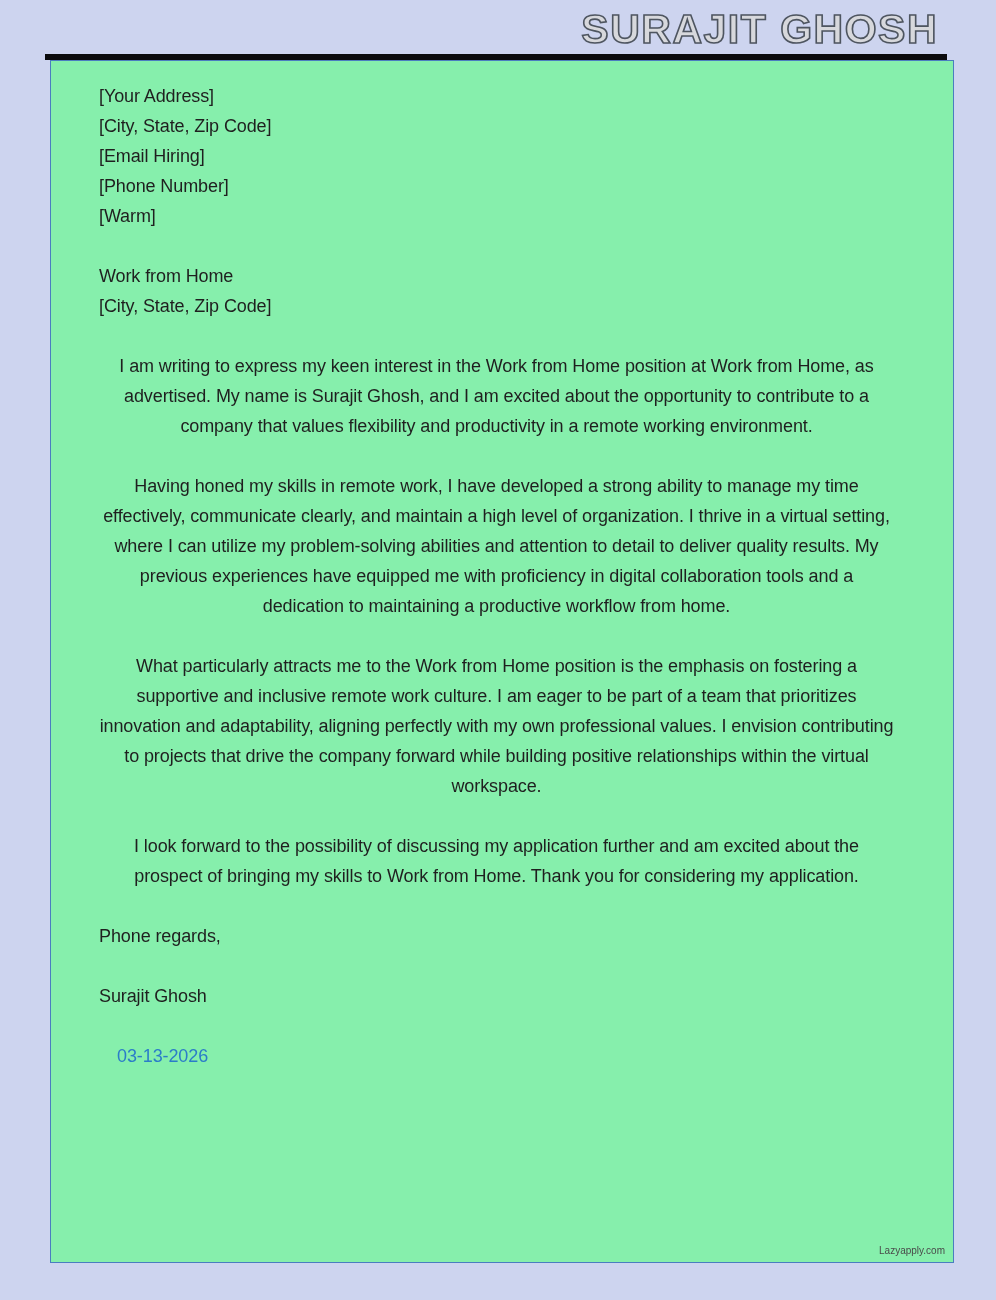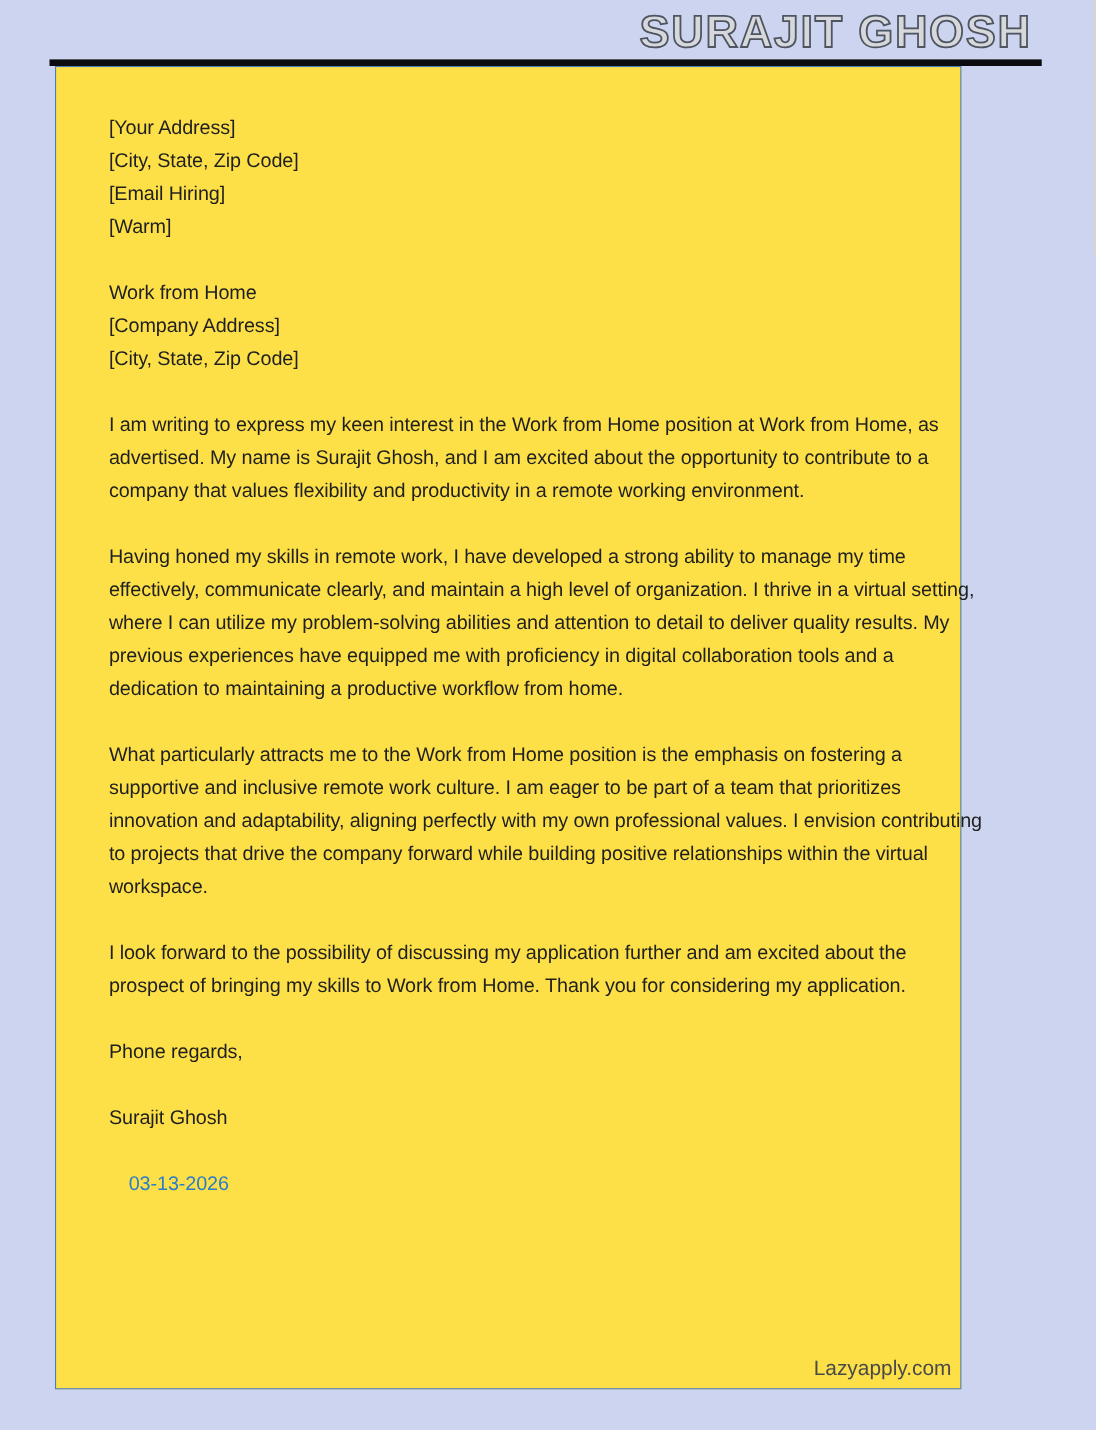--- a/index.html
+++ b/index.html
@@ -41,77 +41,77 @@
     width: 902px;
     height: 6px;
     background: #0b0b0d;
   }
 
   
   .page {
     position: absolute;
     top: 60px;
     left: 50px;
-    width: 824px;
+    width: 904px;
     height: 1203px;
-    background: #fde047;
+    background: #86efac;
     border: 1px solid #4a7dc0;
     box-sizing: border-box;
-    padding: 40px 48px 0 48px;
+    padding: 20px 48px 0 48px;
     overflow: visible;
   }
   .letter {
     width: 795px;
     color: #1f1f1f;
     font-size: 18px;
     line-height: 30px;
     letter-spacing: -0.1px;
   }
   .block { margin: 0; }
   .block + .block { margin-top: 30px; }
   .line { white-space: nowrap; }
-  .para { text-align: left; }
+  .para { text-align: center; }
 
   .date-line {
     margin-top: 40px;
     color: #2b7cc9;
     margin-left: 18px;
   }
 
   .watermark {
     position: absolute;
     right: 8px;
     bottom: 6px;
-    font-size: 19px;
+    font-size: 10px;
     color: #4a4a4a;
     letter-spacing: 0;
   }
 </style>
 </head>
 <body>
 
 <div class="header">
   <span class="header-name">SURAJIT GHOSH</span>
 </div>
 
 <div class="topbar"></div>
 
 <div class="page">
   <div class="letter">
 
     <div class="block">
       <div class="line">[Your Address]</div>
       <div class="line">[City, State, Zip Code]</div>
       <div class="line">[Email Hiring]</div>
+      <div class="line">[Phone Number]</div>
       <div class="line">[Warm]</div>
     </div>
 
     <div class="block">
       <div class="line">Work from Home</div>
-      <div class="line">[Company Address]</div>
       <div class="line">[City, State, Zip Code]</div>
     </div>
 
 
     <div class="block para">I am writing to express my keen interest in the Work from Home position at Work from Home, as advertised. My name is Surajit Ghosh, and I am excited about the opportunity to contribute to a company that values flexibility and productivity in a remote working environment.</div>
 
     <div class="block para">Having honed my skills in remote work, I have developed a strong ability to manage my time effectively, communicate clearly, and maintain a high level of organization. I thrive in a virtual setting, where I can utilize my problem-solving abilities and attention to detail to deliver quality results. My previous experiences have equipped me with proficiency in digital collaboration tools and a dedication to maintaining a productive workflow from home.</div>
 
     <div class="block para">What particularly attracts me to the Work from Home position is the emphasis on fostering a supportive and inclusive remote work culture. I am eager to be part of a team that prioritizes innovation and adaptability, aligning perfectly with my own professional values. I envision contributing to projects that drive the company forward while building positive relationships within the virtual workspace.</div>
 

